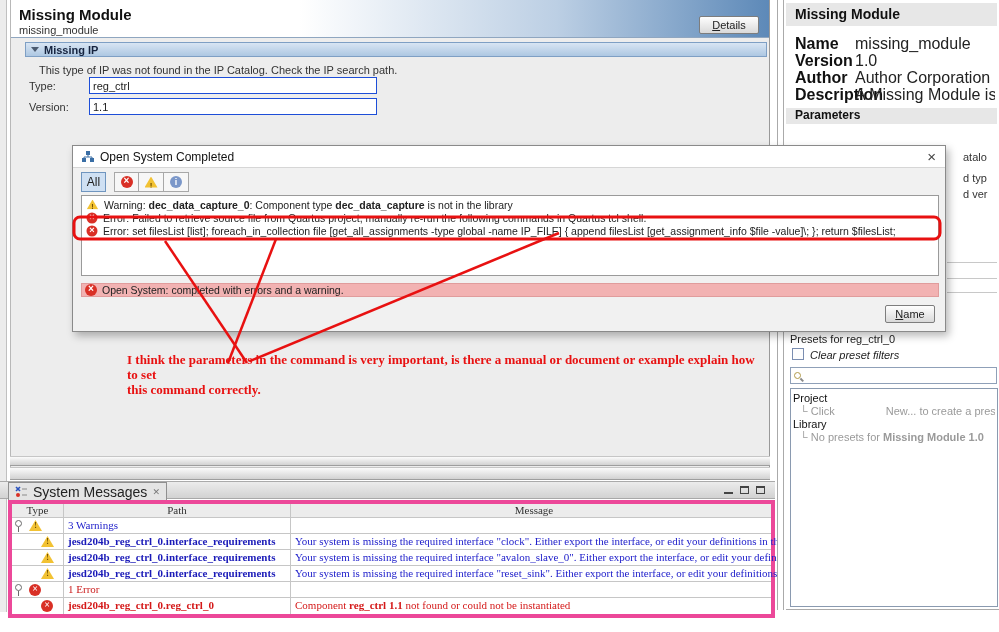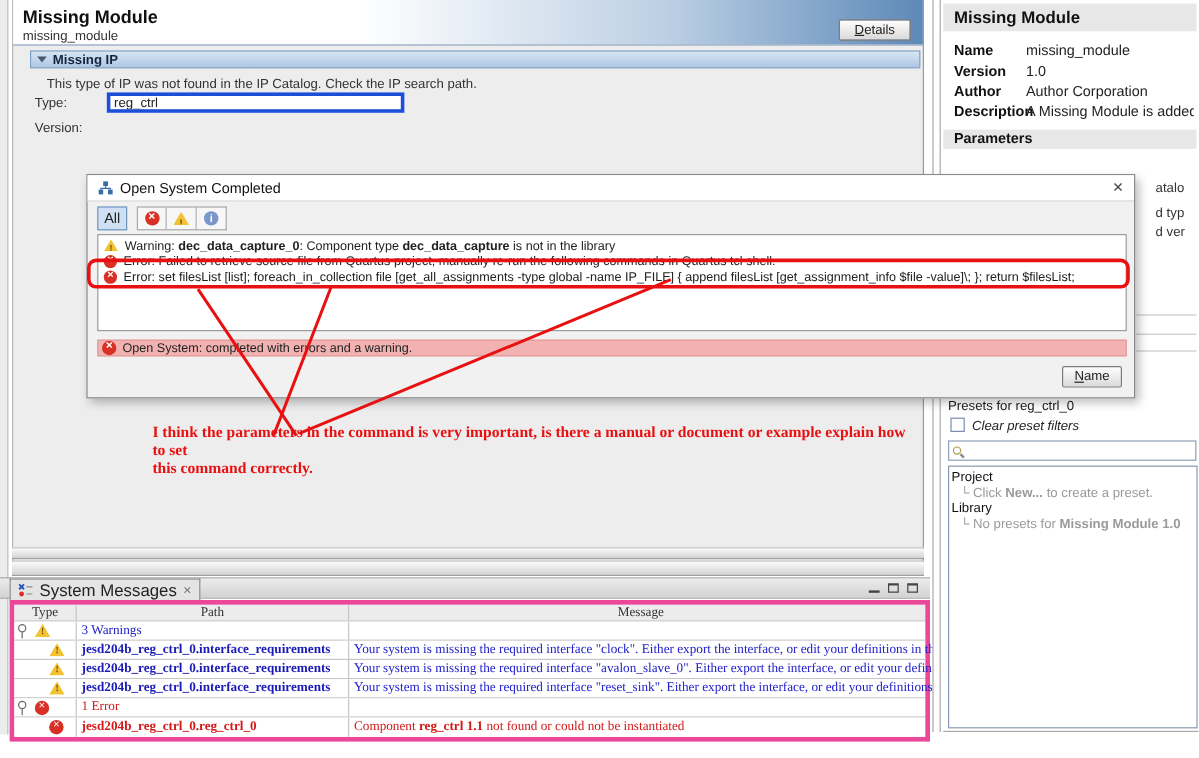--- a/index.html
+++ b/index.html
@@ -21,21 +21,21 @@
          font-size:11px; text-align:center; display:block; }
   .btn-mnemonic::first-letter { text-decoration:underline; }
   #details-btn { position:absolute; right:10px; top:16px; width:60px; height:18px; line-height:16px; }
 
   #missing-ip-header { left:14px; top:42px; width:742px; height:15px;
     background:linear-gradient(#d8e5f3,#adc7e2); border:1px solid #7e9fc4; display:flex; align-items:center; gap:5px; padding:0 5px; }
   #missing-ip-header .hdr-text { font-weight:bold; font-size:11px; color:#15233f; }
   .collapse-tri { width:0; height:0; border-left:4px solid transparent; border-right:4px solid transparent; border-top:5px solid #4a5a70; }
   #missing-ip-desc { left:28px; top:64px; font-size:11px; color:#333; }
   .fld-label { font-size:11px; color:#333; }
-  .fld-input { position:absolute; width:248px; height:17px; background:#fff; border:3px solid #1d4ed8;
+  .fld-input { position:absolute; width:288px; height:17px; background:#fff; border:1px solid #1d4ed8;
                font-family:"Liberation Sans",sans-serif; font-size:11px; padding:0 3px; color:#222; }
 
   .splitter-bar { left:10px; width:760px; background:linear-gradient(#fbfbfb,#d2d2d2); border-top:1px solid #c6c6c6; border-bottom:1px solid #9e9e9e; }
 
   
   #msg-titlebar { left:0; top:481px; width:775px; height:18px; background:linear-gradient(#ececec,#d2d2d2); border-top:1px solid #aaa; border-bottom:1px solid #a8a8a8; }
   #msg-tab { position:absolute; left:8px; top:0px; height:18px; padding:0 6px; background:#e4e4e4; border:1px solid #8f8f8f; border-bottom:none;
              display:flex; align-items:center; gap:5px; }
   #msg-tab .tab-label { font-size:14px; color:#222; }
   .tab-close { font-size:9px; color:#777; }
@@ -89,21 +89,21 @@
   #dlg-status { position:absolute; left:8px; top:137px; width:858px; height:14px; background:#f2b2b2; border:1px solid #e09c9c;
                 display:flex; align-items:center; gap:5px; padding:0 3px; font-size:10.5px; color:#222; white-space:nowrap; overflow:hidden; }
   #dlg-close-btn { position:absolute; right:10px; top:159px; width:50px; height:18px; line-height:16px; }
 
   
   .vsplit { top:0; width:1px; height:610px; background:#aaa; }
   #sidebar { left:786px; top:0; width:213px; height:610px; background:#fff; border-bottom:1px solid #aaa; overflow:hidden; }
   .side-bar-hdr { position:absolute; left:0px; width:211px; background:#e7e7e7; }
   #side-title { top:3px; height:23px; font-size:14px; font-weight:bold; color:#111; line-height:22px; padding-left:9px; }
   #side-params { top:108px; height:16px; font-size:12px; font-weight:bold; color:#111; line-height:15px; padding-left:9px; }
-  .side-field { position:absolute; left:9px; width:200px; white-space:nowrap; overflow:hidden; font-size:12px; }
+  .side-field { position:absolute; left:9px; width:200px; white-space:nowrap; overflow:hidden; font-size:16px; }
   .side-field .lab { display:inline-block; width:60px; font-weight:bold; color:#111; }
   .side-field .val { color:#222; }
   .fragment { position:absolute; left:177px; font-size:11px; color:#333; white-space:nowrap; }
   .param-line { position:absolute; left:161px; width:50px; height:1px; background:#c8c8c8; }
 
   #presets-title { position:absolute; left:4px; top:333px; font-size:11px; color:#222; }
   #preset-checkbox { position:absolute; left:6px; top:348px; width:12px; height:12px; background:#fdfdfd; border:1px solid #7a8db0; }
   #preset-check-label { position:absolute; left:24px; top:349px; font-style:italic; font-size:11px; color:#222; }
   #preset-search { position:absolute; left:4px; top:367px; width:207px; height:17px; background:#fff; border:1px solid #8fa0b8; display:flex; align-items:center; padding:0 3px; gap:4px; }
   .mag-icon { width:7px; height:7px; border:1.5px solid #b09a4a; border-radius:50%; position:relative; flex:none; }
@@ -133,20 +133,21 @@
       <div id="details-btn" class="btn btn-mnemonic">Details</div>
     </div>
     <div class="abs" id="missing-ip-header">
       <span class="collapse-tri"></span>
       <span class="hdr-text">Missing IP</span>
     </div>
     <div class="abs" id="missing-ip-desc">This type of IP was not found in the IP Catalog. Check the IP search path.</div>
     <div class="abs fld-label" style="left:18px; top:80px;">Type:</div>
     <input class="fld-input" style="left: 78px; top: 77px;" value="reg_ctrl">
     <div class="abs fld-label" style="left:18px; top:101px;">Version:</div>
+    <input class="fld-input" style="left: 78px; top: 98px;" value="1.1">
   </div>
 
   <div class="abs splitter-bar" style="top:456px; height:10px;"></div>
   <div class="abs splitter-bar" style="top:467px; height:13px;"></div>
 
   <div class="abs" id="msg-titlebar">
     <div id="msg-tab">
       <svg width="13" height="13">
         <line x1="1" y1="2" x2="5" y2="6" stroke="#2a52be" stroke-width="1.6"></line>
         <line x1="5" y1="2" x2="1" y2="6" stroke="#2a52be" stroke-width="1.6"></line>
@@ -246,21 +247,21 @@
 
     <div id="presets-title">Presets for reg_ctrl_0</div>
     <span id="preset-checkbox"></span>
     <div id="preset-check-label">Clear preset filters</div>
     <div id="preset-search">
       <span class="mag-icon"></span>
       <input style="">
     </div>
     <div id="preset-tree">
       <div class="tree-root">Project</div>
-      <div class="tree-hint"><span class="tree-elbow">└ </span><span><span>Click </span><span style="font-weight: bold;">New...</span><span> to create a preset.</span></span></div>
+      <div class="tree-hint"><span class="tree-elbow">└ </span><span><span>Click </span><span style="font-weight: normal; margin-left: 48px;">New...</span><span> to create a preset.</span></span></div>
       <div class="tree-root">Library</div>
       <div class="tree-hint"><span class="tree-elbow">└ </span><span><span>No presets for </span><span style="font-weight: bold;">Missing Module 1.0</span></span></div>
     </div>
   </div>
 
   <div class="abs" id="dialog">
     <div id="dlg-titlebar">
       <svg width="12" height="12">
         <rect x="4" y="0" width="4" height="4" fill="#3a6ea5"></rect>
         <rect x="0" y="7" width="4" height="4" fill="#3a6ea5"></rect>

